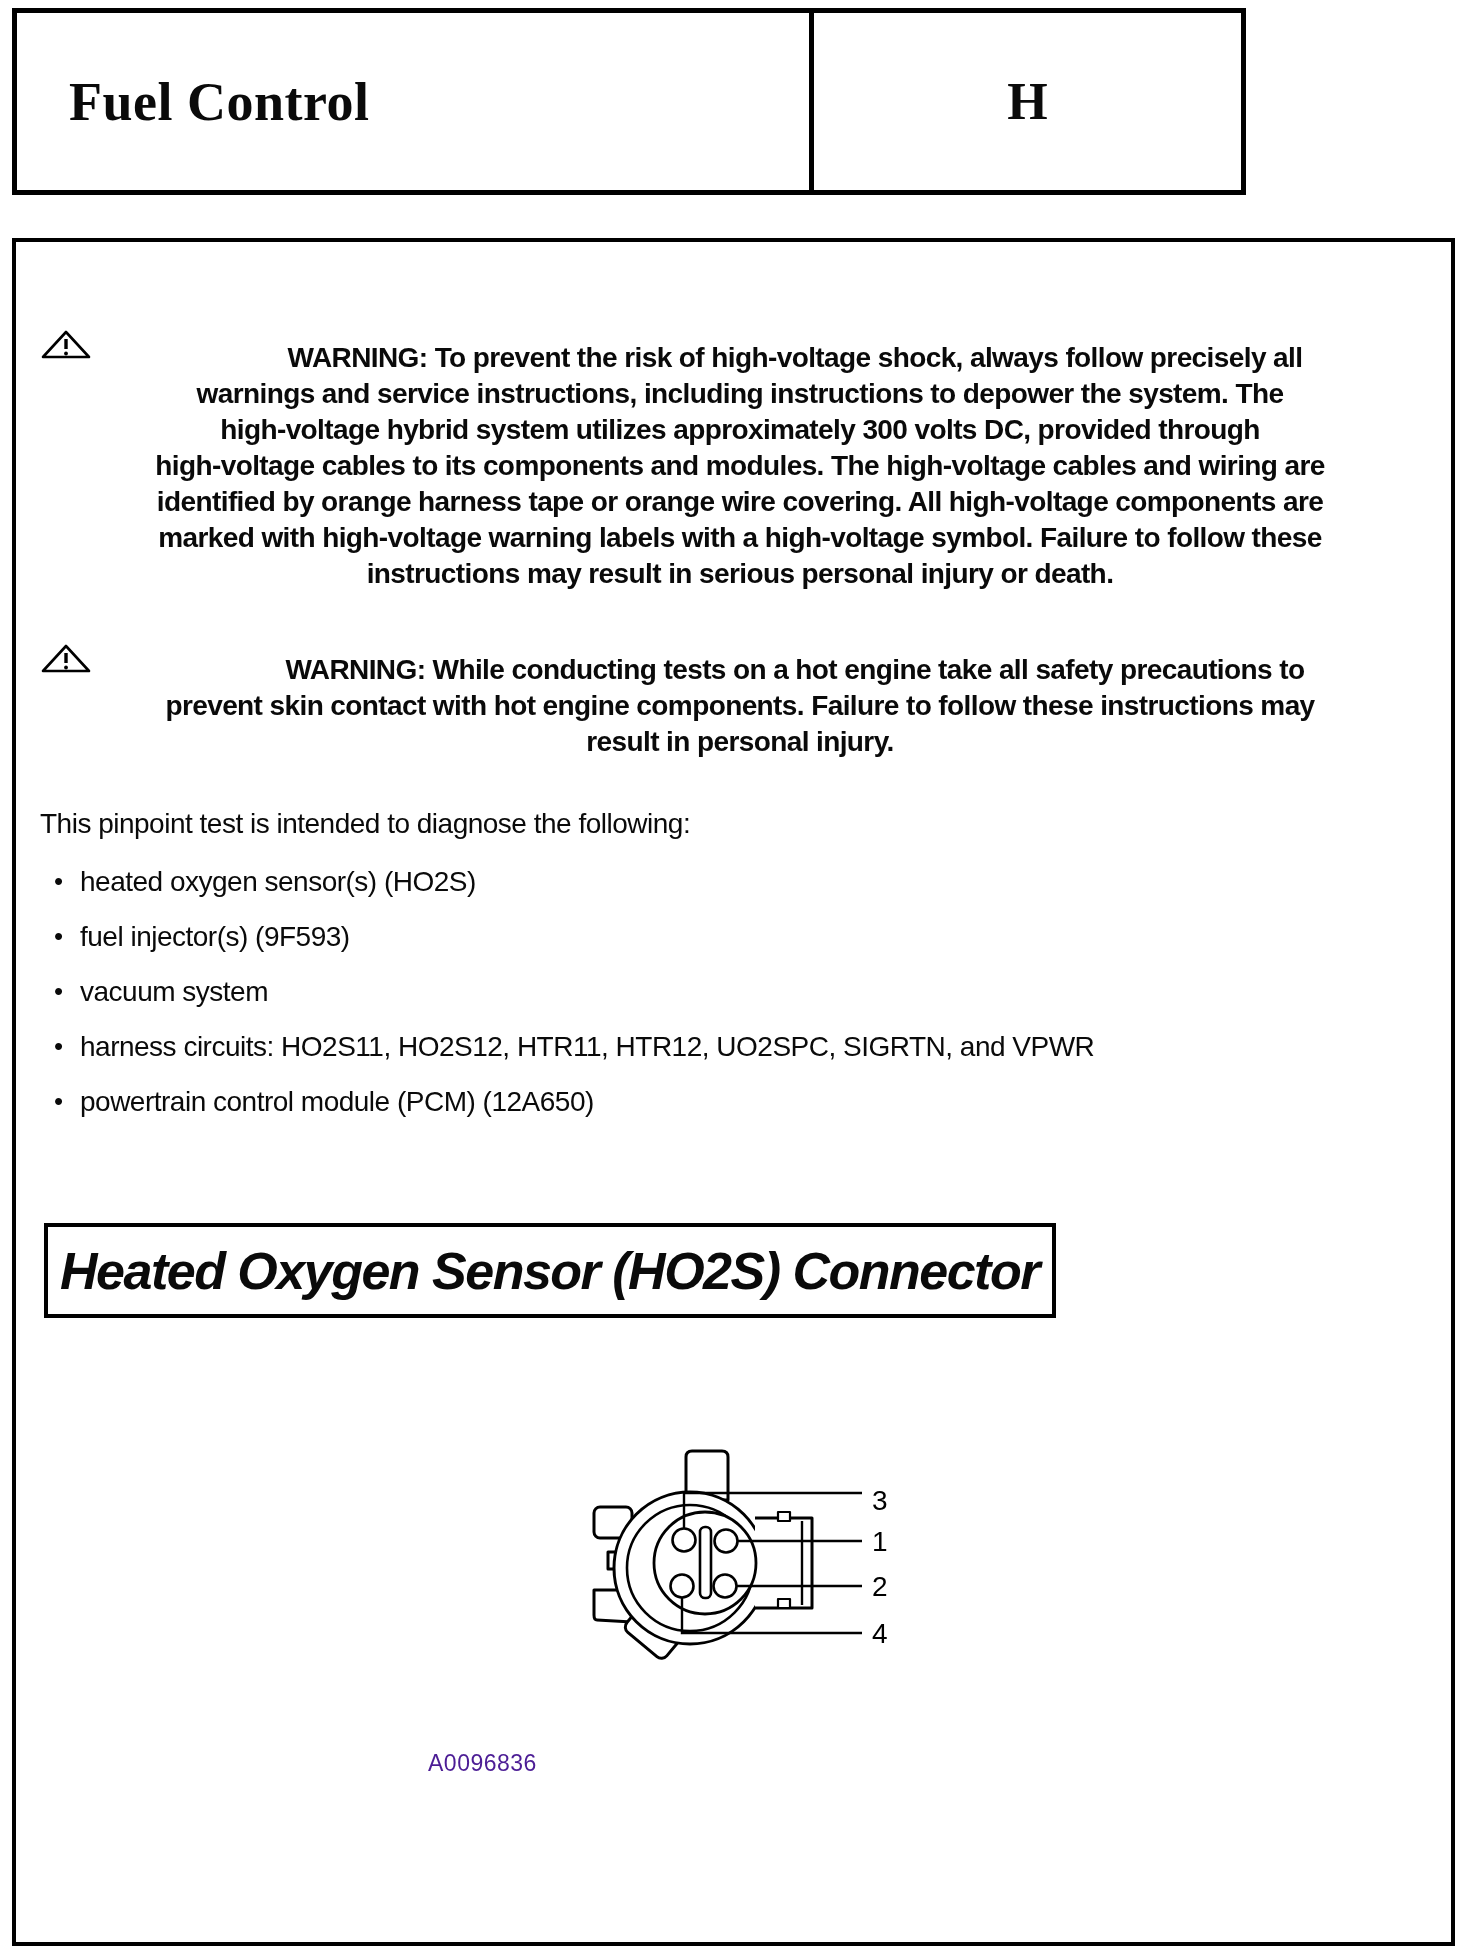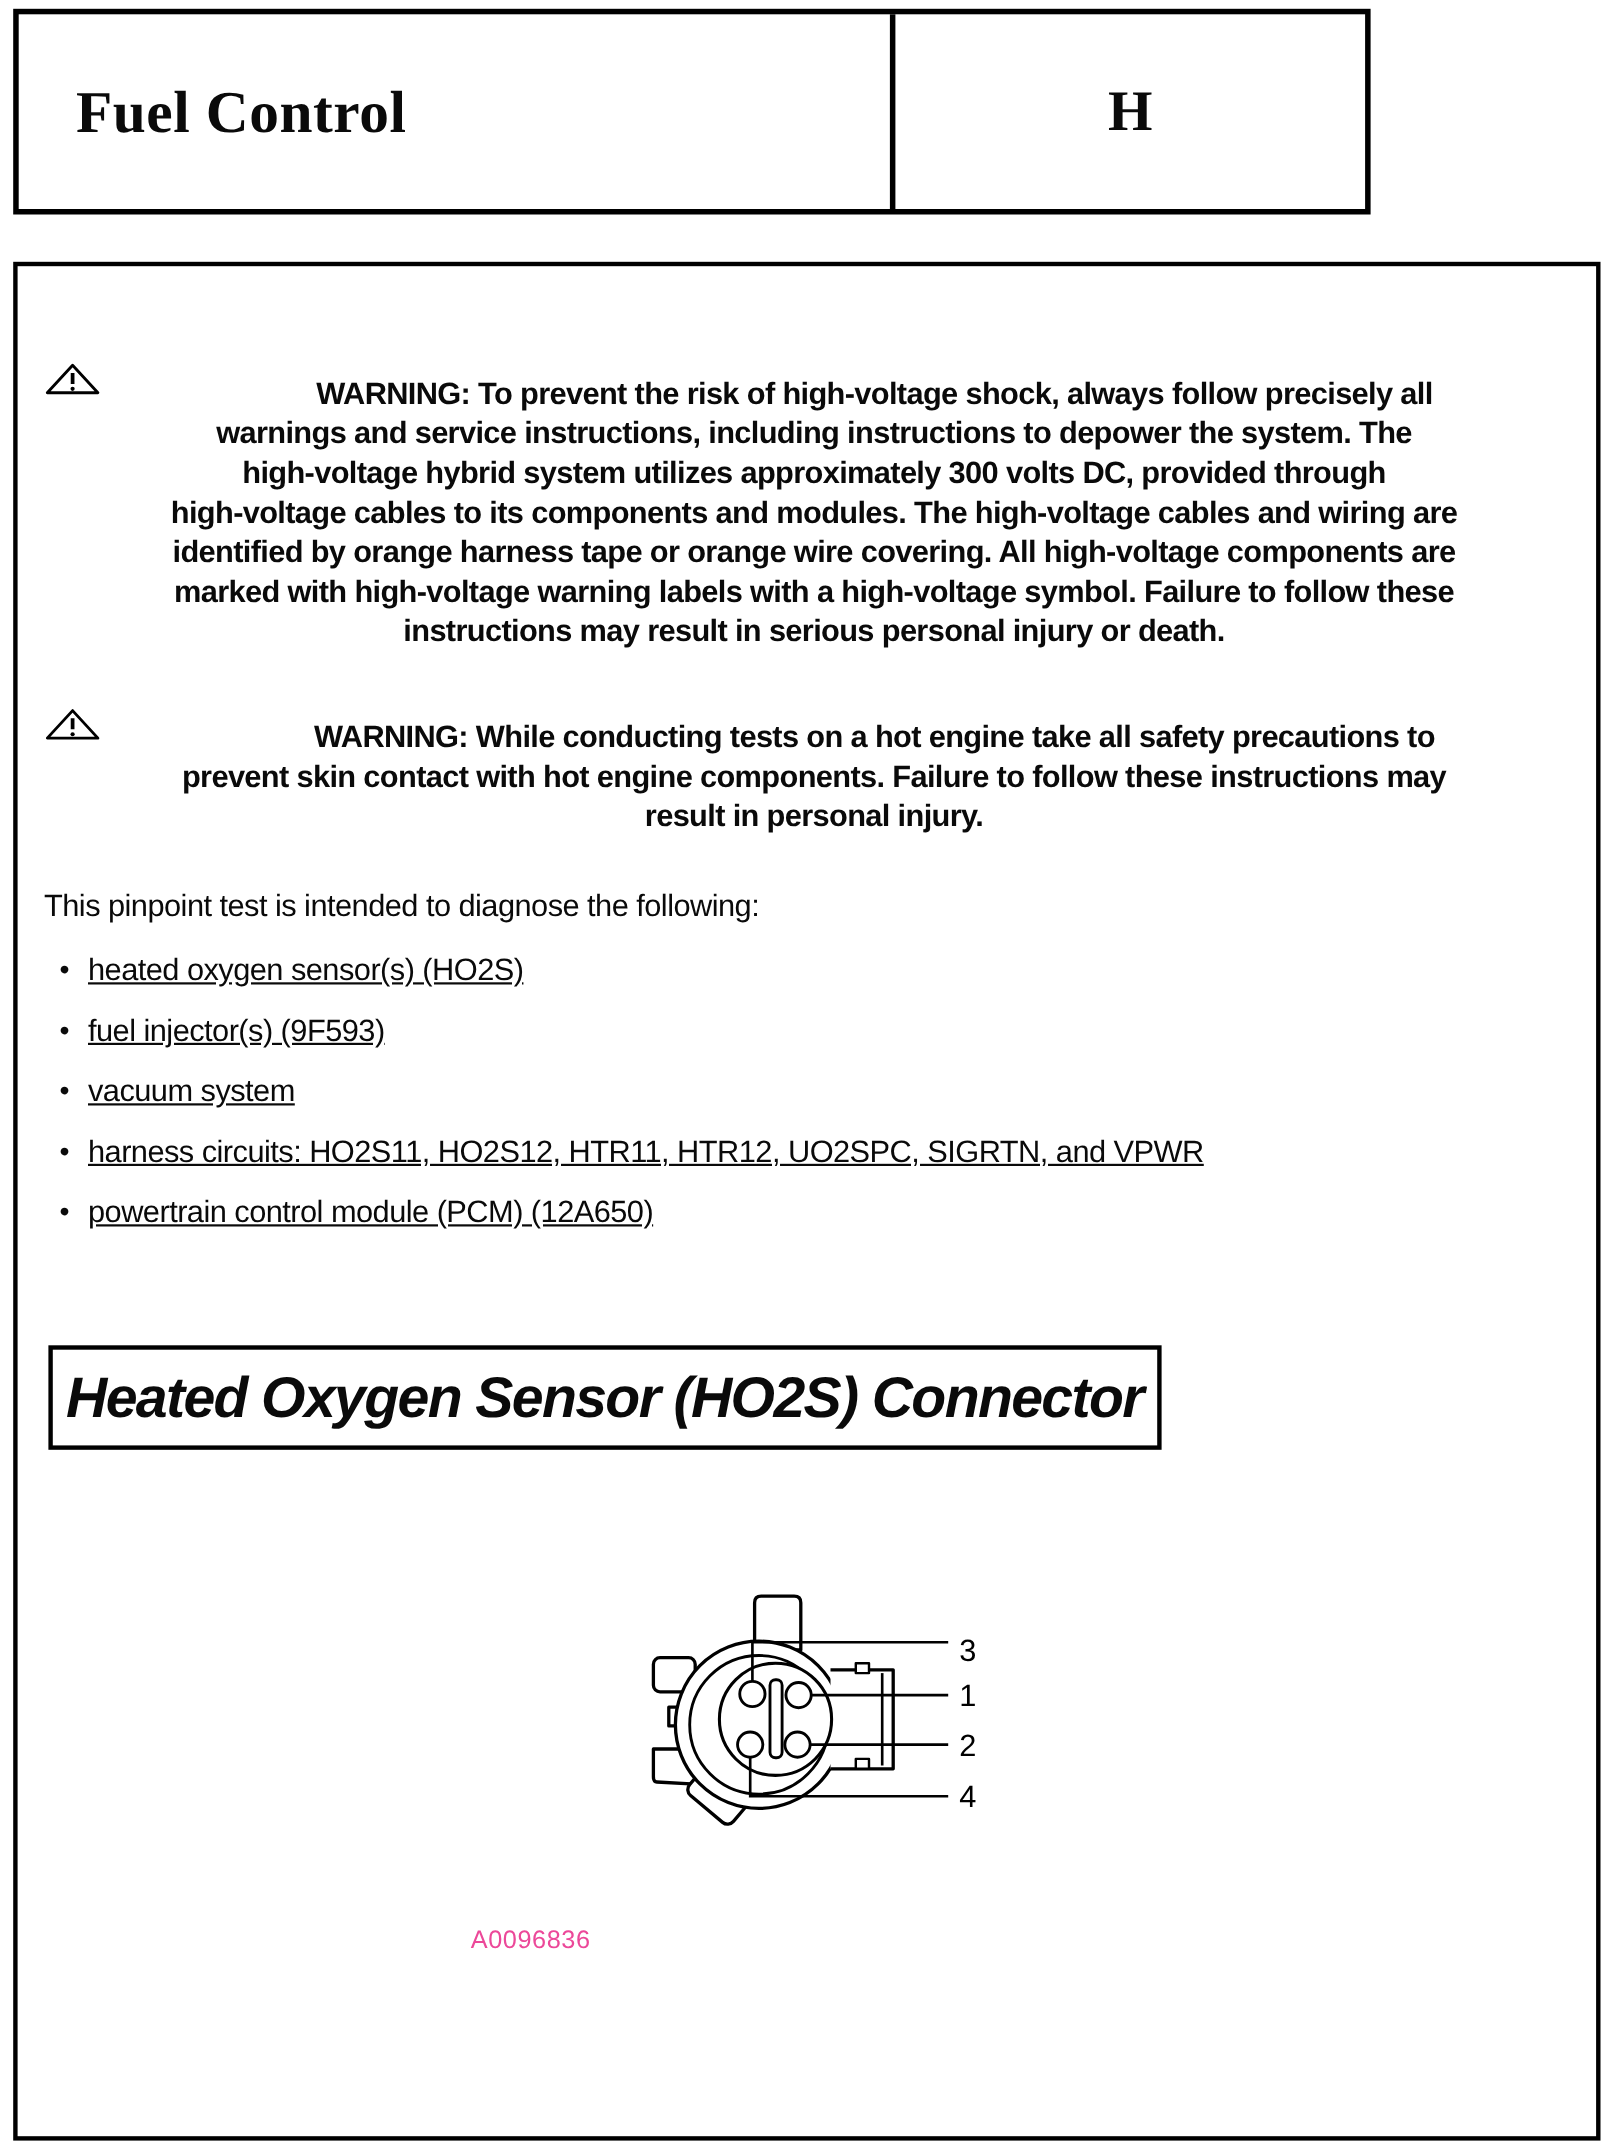--- a/index.html
+++ b/index.html
@@ -86,21 +86,20 @@
     font-size: 28px;
     letter-spacing: -0.5px;
     text-align: center;
   }
 
   .diagnosis-list {
     position: absolute;
     left: 36px; top: 612px;
     width: 1390px;
     list-style: none;
-    text-decoration: underline;
   }
   .diagnosis-list li {
     position: relative;
     height: 55px;
     line-height: 55px;
     padding-left: 28px;
     font-size: 28px;
     letter-spacing: -0.5px;
   }
   .diagnosis-list li::before {
@@ -132,21 +131,21 @@
     left: 534px; top: 1188px;
     width: 400px; height: 280px;
   }
   .connector-figure svg { display: block; width: 400px; height: 280px; }
 
   .figure-code {
     position: absolute;
     left: 412px; top: 1508px;
     font-size: 23px;
     letter-spacing: 0.5px;
-    color: #ec4899;
+    color: #4c1d95;
   }
 </style>
 </head>
 <body>
 
 <div class="page">
 
   <div class="header-box">
     <div class="header-title-cell">
       <span class="header-title">Fuel Control</span>

